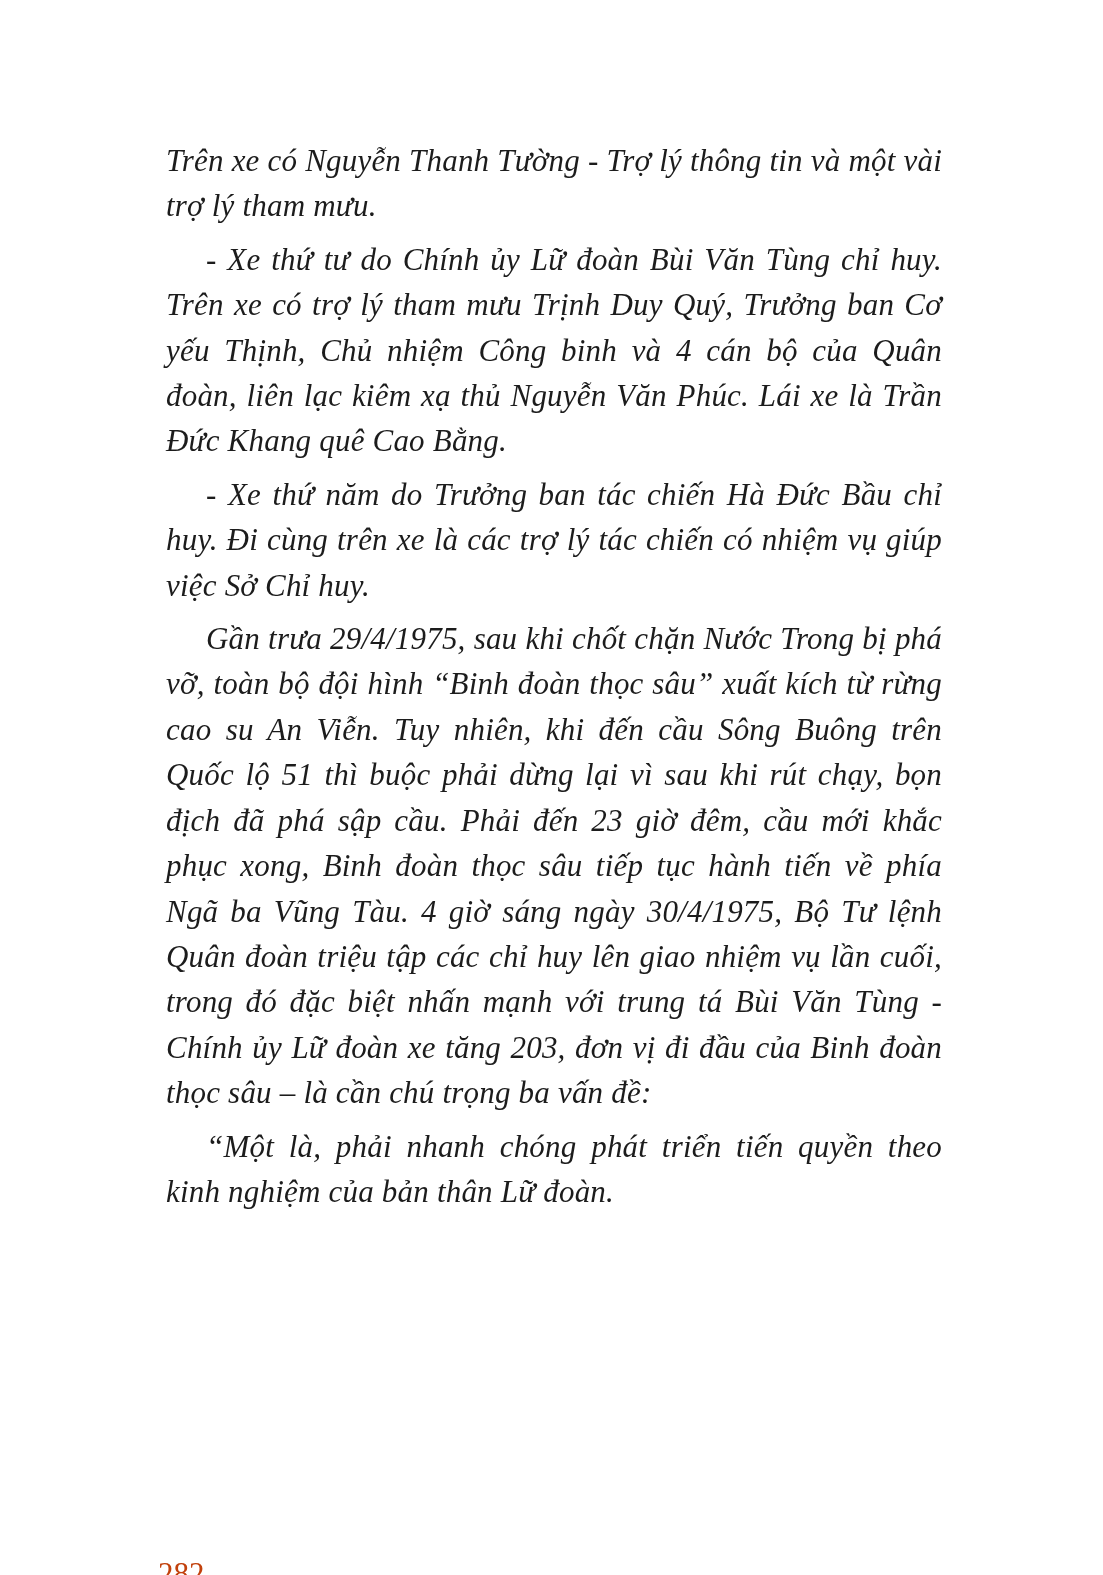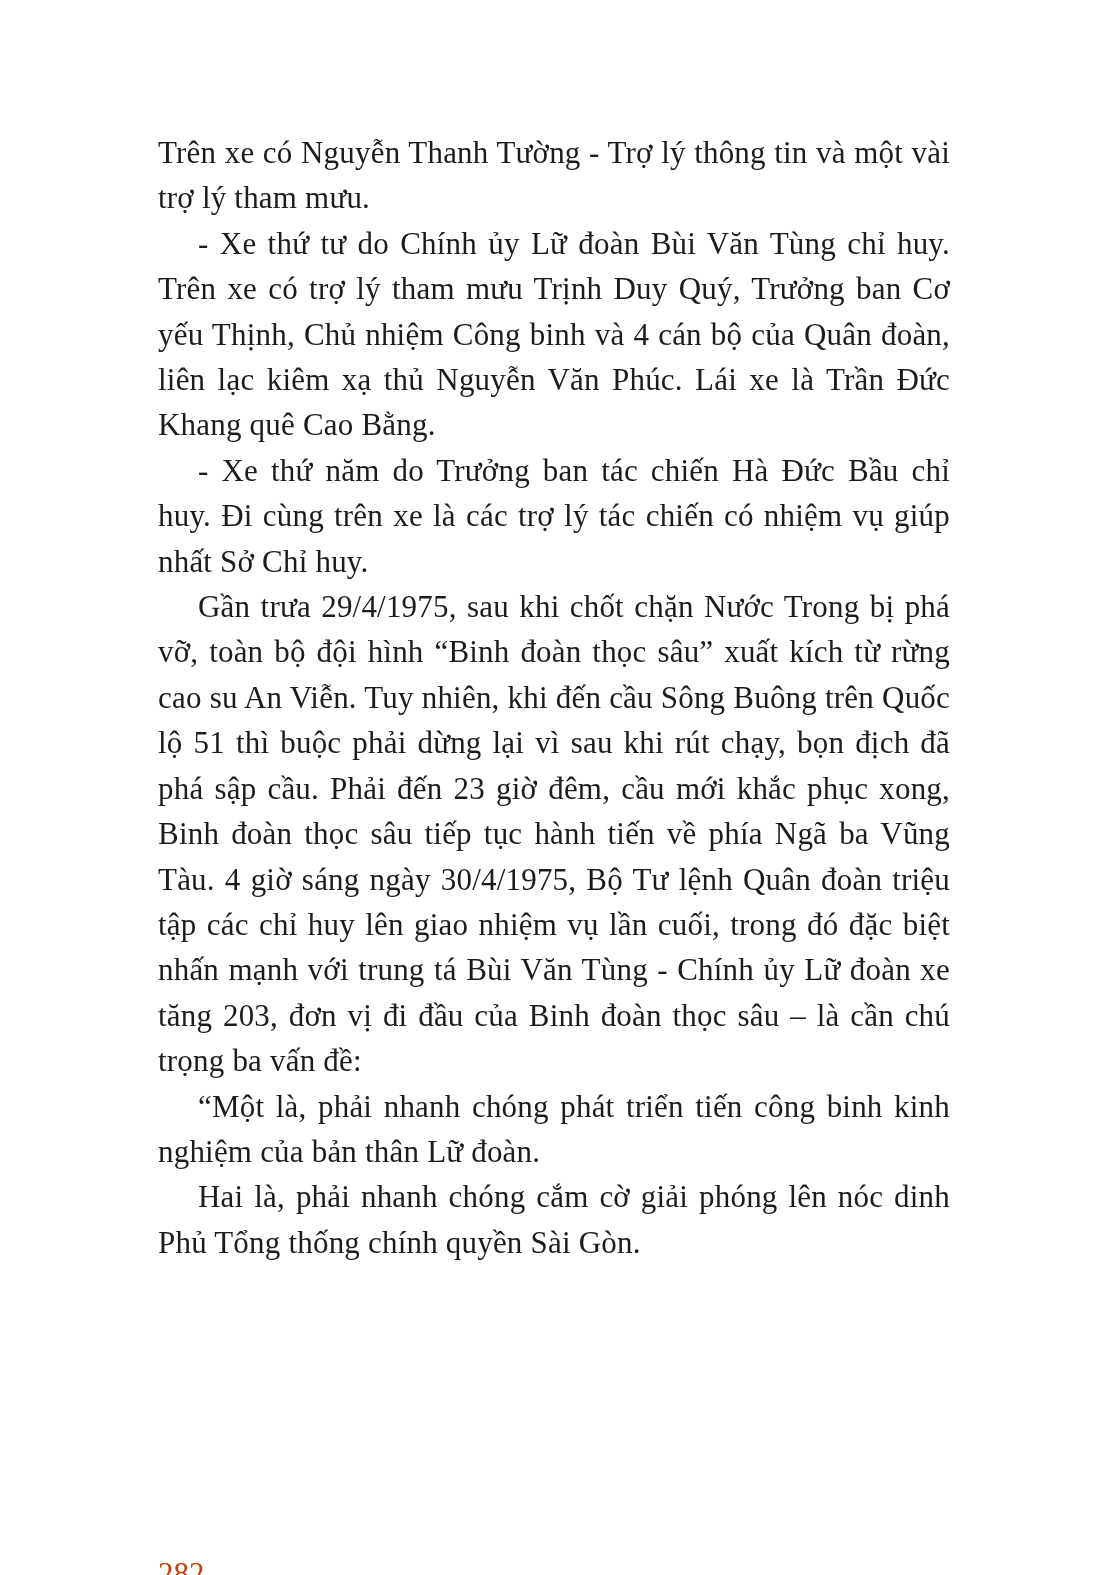--- a/index.html
+++ b/index.html
@@ -27,22 +27,23 @@
     top: 130px;
     width: 792px;
     color: #1c1c1c;
     font-size: 31px;
     line-height: 45.4px;
     text-align: justify;
     text-justify: inter-word;
     letter-spacing: 0.2px;
   }
   .para {
-    margin: 0;
+    margin: 8px;
     padding: 0;
+    font-style: italic;
   }
   .para.indent {
     text-indent: 40px;
   }
   .page-number {
     position: absolute;
     left: 158px;
     top: 1551px;
     color: #c2410c;
     font-size: 31px;
@@ -50,21 +51,20 @@
   }
 </style>
 </head>
 <body>
 
 <div class="page">
 
   <div class="text-block">
     <p class="para">Trên xe có Nguyễn Thanh Tường - Trợ lý thông tin và một vài trợ lý tham mưu.</p>
     <p class="para indent">- Xe thứ tư do Chính ủy Lữ đoàn Bùi Văn Tùng chỉ huy. Trên xe có trợ lý tham mưu Trịnh Duy Quý, Trưởng ban Cơ yếu Thịnh, Chủ nhiệm Công binh và 4 cán bộ của Quân đoàn, liên lạc kiêm xạ thủ Nguyễn Văn Phúc. Lái xe là Trần Đức Khang quê Cao Bằng.</p>
-    <p class="para indent">- Xe thứ năm do Trưởng ban tác chiến Hà Đức Bầu chỉ huy. Đi cùng trên xe là các trợ lý tác chiến có nhiệm vụ giúp nhất Sở Chỉ huy.</p>
+    <p class="para indent">- Xe thứ năm do Trưởng ban tác chiến Hà Đức Bầu chỉ huy. Đi cùng trên xe là các trợ lý tác chiến có nhiệm vụ giúp việc Sở Chỉ huy.</p>
     <p class="para indent">Gần trưa 29/4/1975, sau khi chốt chặn Nước Trong bị phá vỡ, toàn bộ đội hình “Binh đoàn thọc sâu” xuất kích từ rừng cao su An Viễn. Tuy nhiên, khi đến cầu Sông Buông trên Quốc lộ 51 thì buộc phải dừng lại vì sau khi rút chạy, bọn địch đã phá sập cầu. Phải đến 23 giờ đêm, cầu mới khắc phục xong, Binh đoàn thọc sâu tiếp tục hành tiến về phía Ngã ba Vũng Tàu. 4 giờ sáng ngày 30/4/1975, Bộ Tư lệnh Quân đoàn triệu tập các chỉ huy lên giao nhiệm vụ lần cuối, trong đó đặc biệt nhấn mạnh với trung tá Bùi Văn Tùng - Chính ủy Lữ đoàn xe tăng 203, đơn vị đi đầu của Binh đoàn thọc sâu – là cần chú trọng ba vấn đề:</p>
-    <p class="para indent">“Một là, phải nhanh chóng phát triển tiến công binh kinh nghiệm của bản thân Lữ đoàn.</p>
-    <p class="para indent">Hai là, phải nhanh chóng cắm cờ giải phóng lên nóc dinh Phủ Tổng thống chính quyền Sài Gòn.</p>
+    <p class="para indent">“Một là, phải nhanh chóng phát triển tiến quyền theo kinh nghiệm của bản thân Lữ đoàn.</p>
   </div>
 
   <div class="page-number">282</div>
 
 </div>
 
 </body></html>

